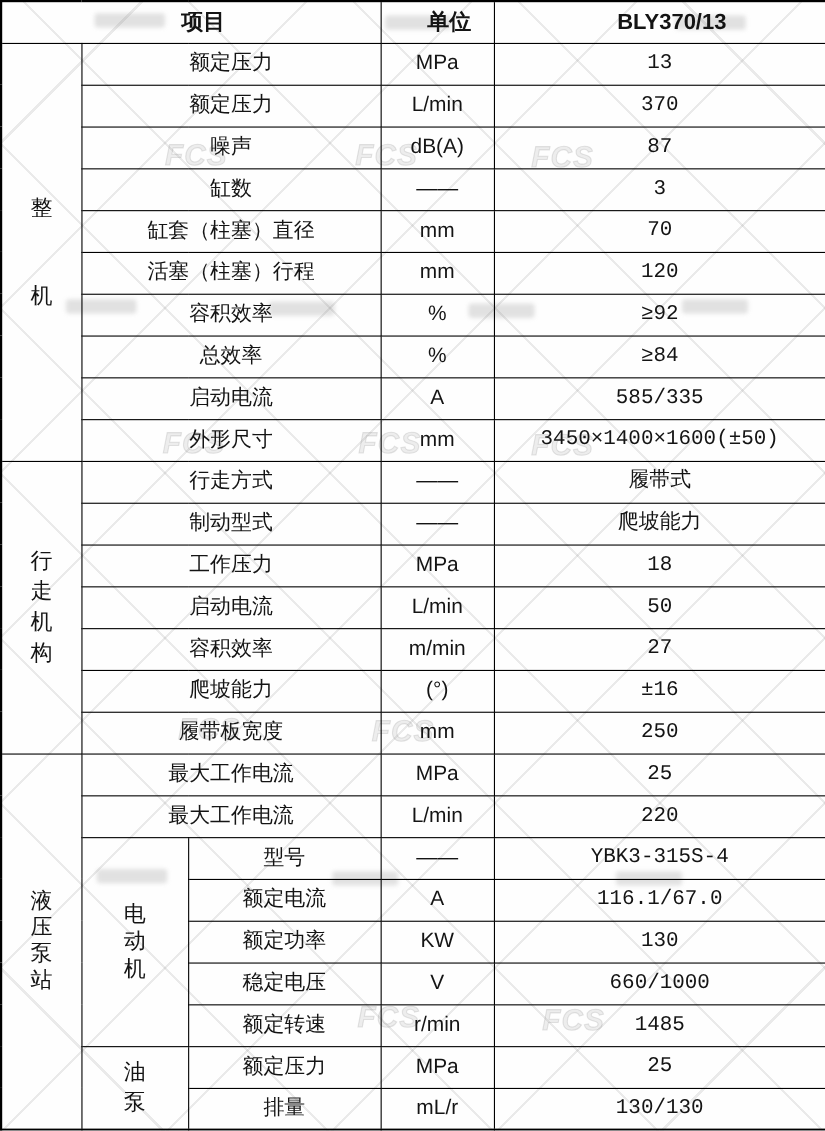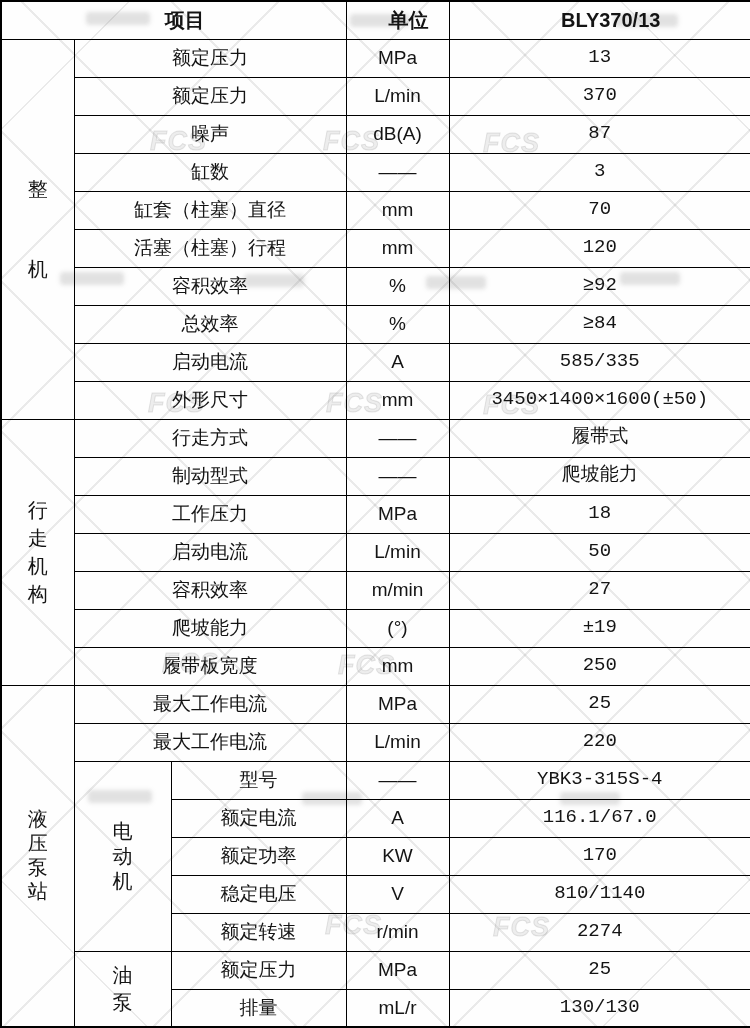--- a/index.html
+++ b/index.html
@@ -203,21 +203,21 @@
       <td class="val">50</td>
     </tr>
     <tr>
       <td colspan="2" class="param">容积效率</td>
       <td class="unit">m/min</td>
       <td class="val">27</td>
     </tr>
     <tr>
       <td colspan="2" class="param">爬坡能力</td>
       <td class="unit">(°)</td>
-      <td class="val">±19</td>
+      <td class="val">±16</td>
     </tr>
     <tr>
       <td colspan="2" class="param">履带板宽度</td>
       <td class="unit">mm</td>
       <td class="val">250</td>
     </tr>
 
     <tr>
       <td rowspan="9">
         <div class="vgroup" style="height:340px;gap:3px">
@@ -249,31 +249,31 @@
       <td class="val">YBK3-315S-4</td>
     </tr>
     <tr>
       <td class="param">额定电流</td>
       <td class="unit">A</td>
       <td class="val">116.1/67.0</td>
     </tr>
     <tr>
       <td class="param">额定功率</td>
       <td class="unit">KW</td>
-      <td class="val">170</td>
+      <td class="val">130</td>
     </tr>
     <tr>
       <td class="param">稳定电压</td>
       <td class="unit">V</td>
-      <td class="val">810/1140</td>
+      <td class="val">660/1000</td>
     </tr>
     <tr>
       <td class="param">额定转速</td>
       <td class="unit">r/min</td>
-      <td class="val">2274</td>
+      <td class="val">1485</td>
     </tr>
     <tr>
       <td rowspan="2">
         <div class="vgroup" style="height:74px;gap:6px">
           <span>油</span>
           <span>泵</span>
         </div>
       </td>
       <td class="param">额定压力</td>
       <td class="unit">MPa</td>

